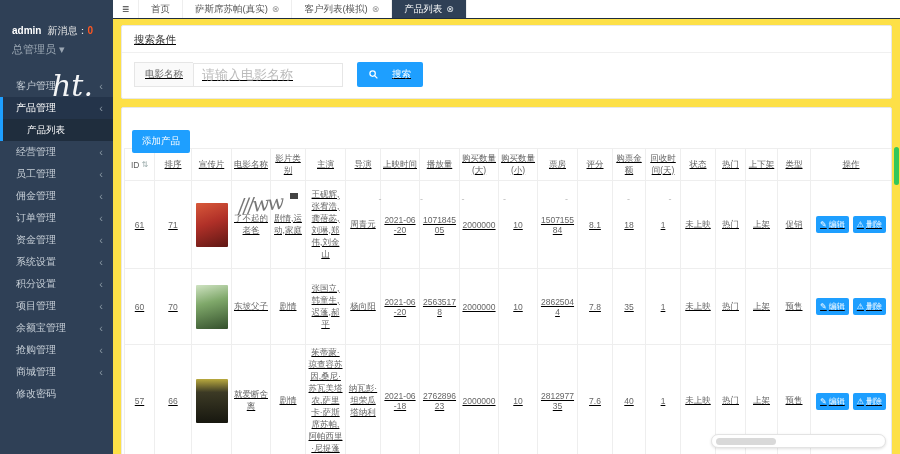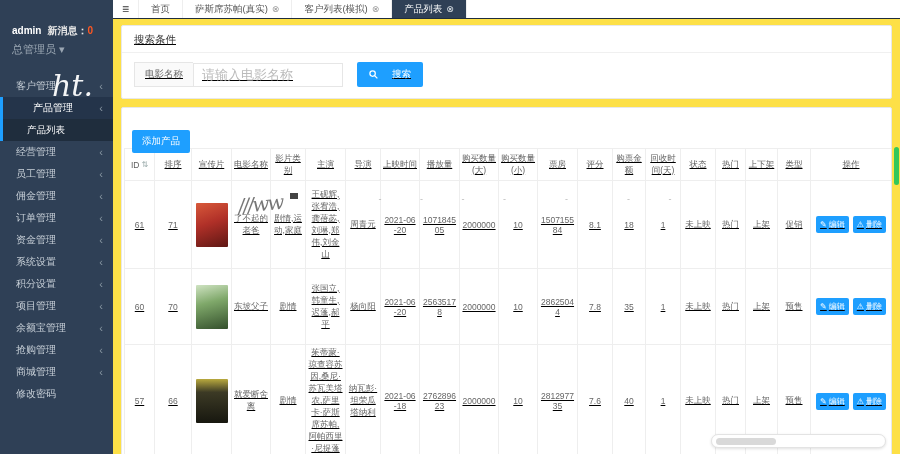--- a/index.html
+++ b/index.html
@@ -5,29 +5,29 @@
   * { margin:0; padding:0; box-sizing:border-box; }
   html,body { width:900px; height:454px; overflow:hidden;
     font-family:"Liberation Sans","DejaVu Sans",sans-serif; background:#f0f2f5; }
   .app { display:flex; width:900px; height:454px; }
 
   
   .sidebar { position:relative; width:113px; min-width:113px; height:454px;
     background:#2f4056; color:#cfd6dd; font-size:10px; overflow:hidden; }
   .user-block { padding:24px 10px 10px 12px; }
   .user-line1 { color:#ffffff; font-size:10px; font-weight:bold; }
-  .user-line1 .msg-label { color:#e6e6e6; font-weight:bold; margin-left:6px;margin-top:12px; }
+  .user-line1 .msg-label { color:#e6e6e6; font-weight:normal; margin-left:6px;margin-top:12px; }
   .user-line1 .msg-count { color:#ff5722; font-weight:bold; }
   .user-line2 { color:#9aa6b2; font-size:11px; margin-top:4px; }
   .nav { margin-top:8px; }
   .nav-item { display:flex; justify-content:space-between; align-items:center;
     padding:5px 10px 5px 16px; height:22px; cursor:pointer; color:#c8d0d8; }
   .nav-chevron { color:#8795a1; font-size:11px; }
   .nav-group-open { background:#24344a; border-left:3px solid #1e9fff; }
-  .nav-group-open .nav-item { padding-left:30px; color:#ffffff; }
+  .nav-group-open .nav-item { padding-left:13px; color:#ffffff; }
   .nav-sub { padding:5px 10px 5px 24px; height:22px; color:#ffffff; font-size:9.5px;
     background:#1f2d3d; cursor:pointer; }
 
   
   .main { display:flex; flex-direction:column; width:787px; height:454px; }
   .tabbar { display:flex; align-items:stretch; height:19px; background:#ffffff;
     border-bottom:1px solid #1f2d3d; font-size:9.5px; color:#555; }
   .hamburger { width:26px; display:flex; align-items:center; justify-content:center;
     color:#333; font-size:12px; cursor:pointer; border-right:1px solid #eee; }
   .tab { display:flex; align-items:center; gap:4px; padding:0 12px;

